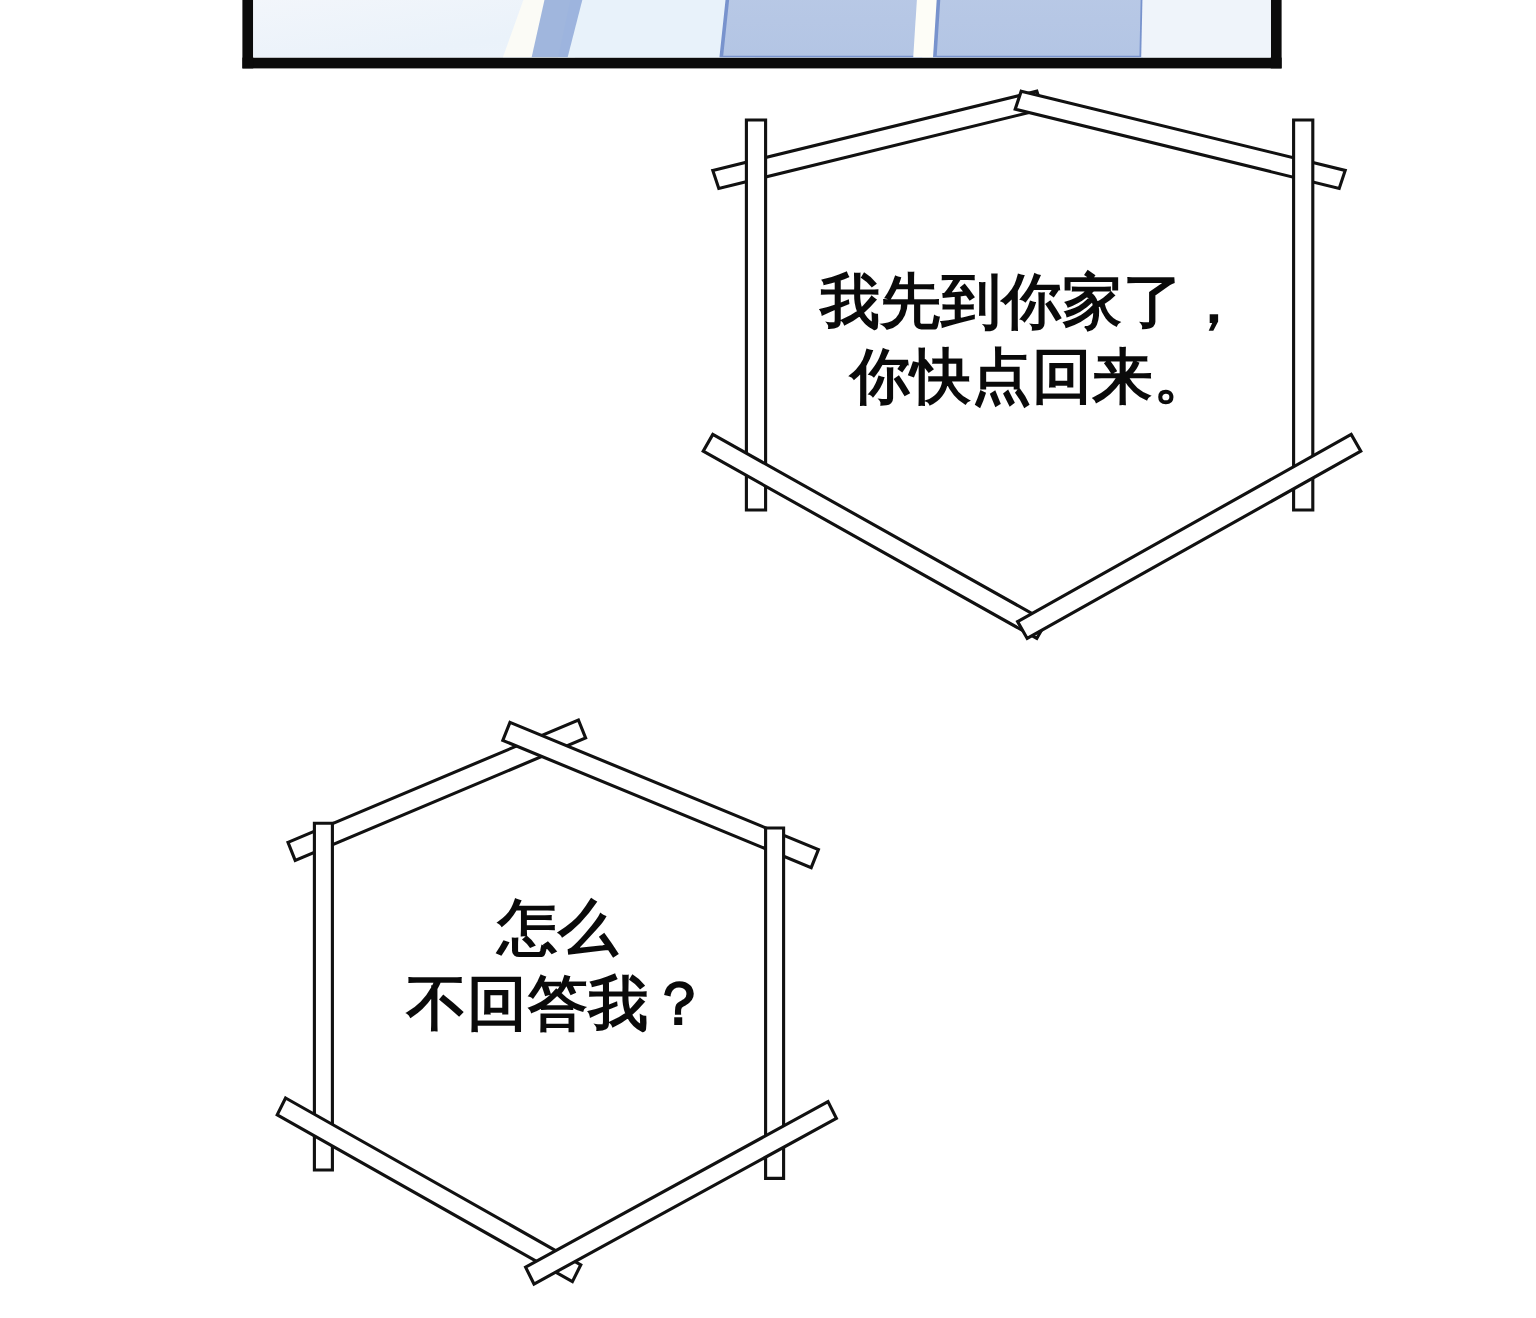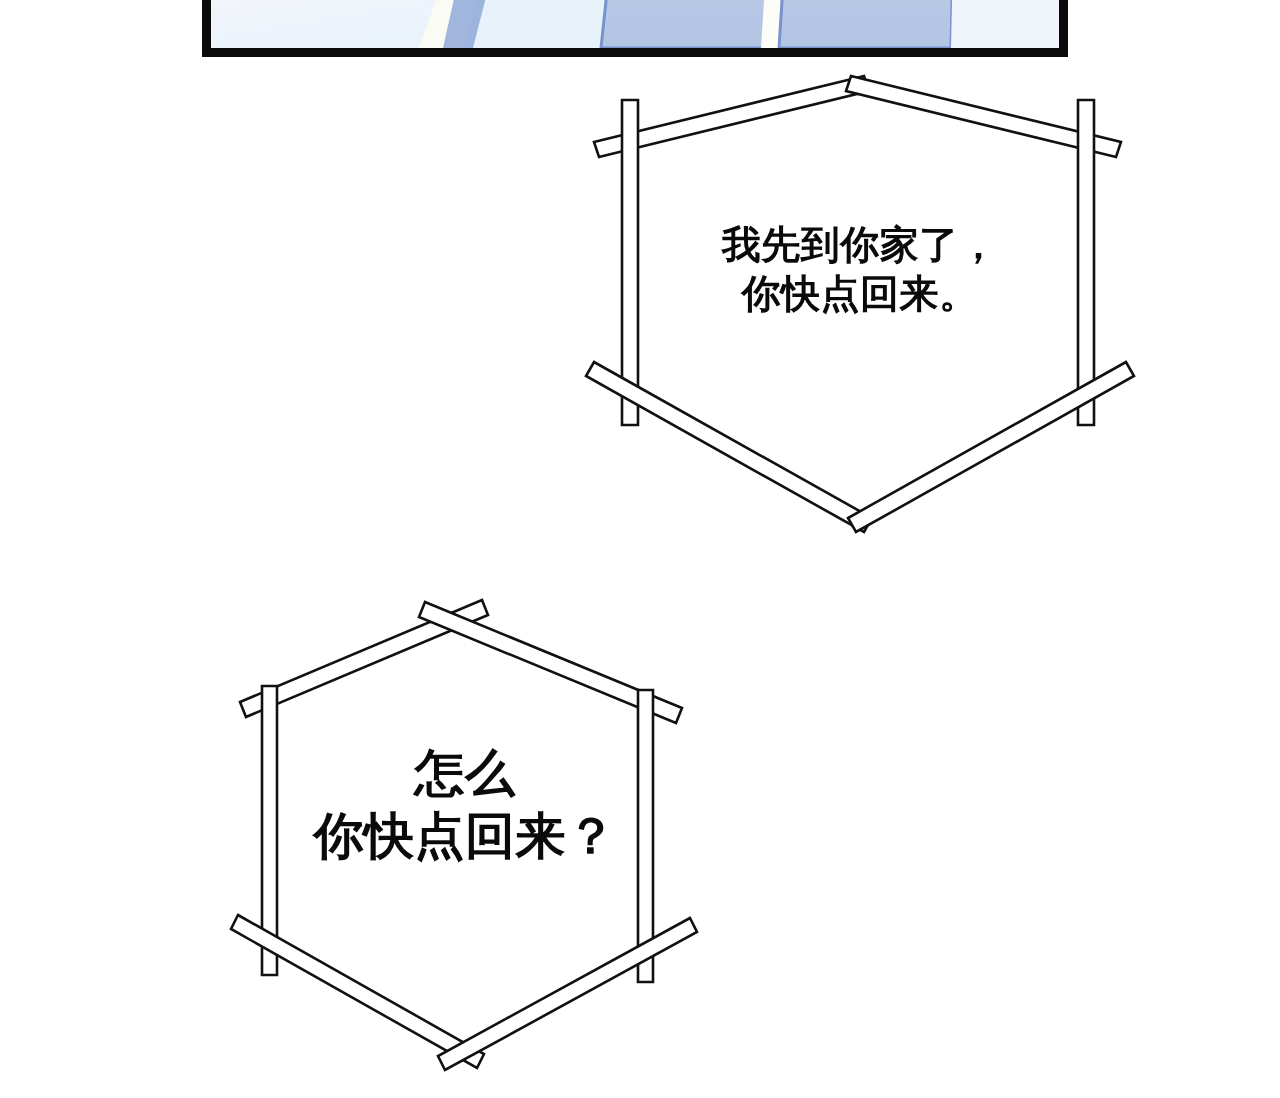--- a/index.html
+++ b/index.html
@@ -75,21 +75,21 @@
   }
 
   #bubble-1 {
     left: 580px;
     top: 70px;
     width: 560px;
     height: 470px;
   }
   #bubble-1 .bubble-text {
     top: 150px;
-    font-size: 39px;
+    font-size: 50px;
   }
 
   #bubble-2 {
     left: 230px;
     top: 590px;
     width: 470px;
     height: 490px;
   }
   #bubble-2 .bubble-text {
     top: 152px;
@@ -169,16 +169,16 @@
 
       <polygon class="stick" points="32,96 47,96 47,385 32,385"></polygon>
 
       <polygon class="stick" points="408,100 423,100 423,392 408,392"></polygon>
 
       <polygon class="stick" points="8,325 254,464 247,478 1,339"></polygon>
 
       <polygon class="stick" points="460,328 208,466 215,480 467,342"></polygon>
     </svg>
     <div class="bubble-text">怎么
-你快点回来？</div>
+不回答我？</div>
   </div>
 
 </div>
 
 </body></html>

